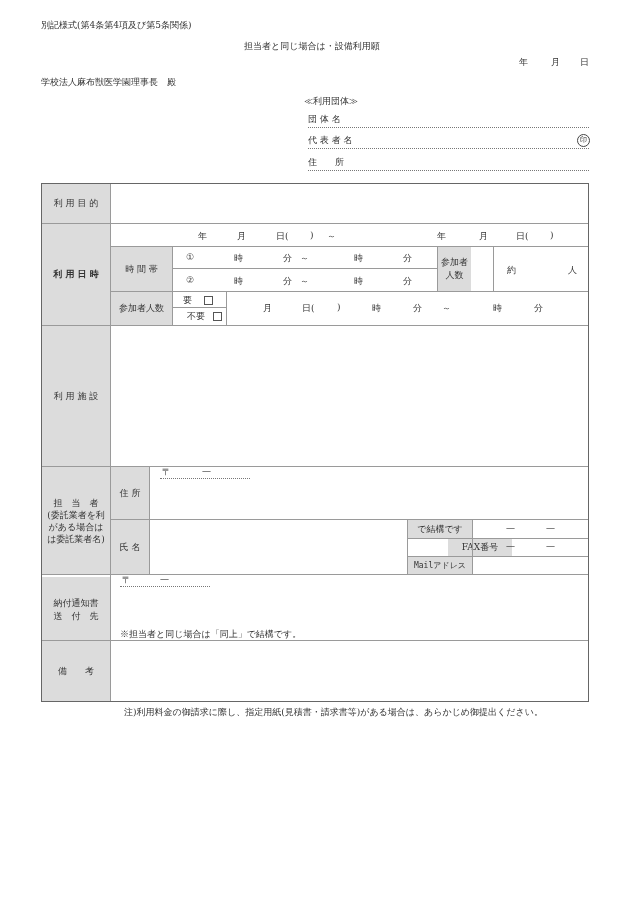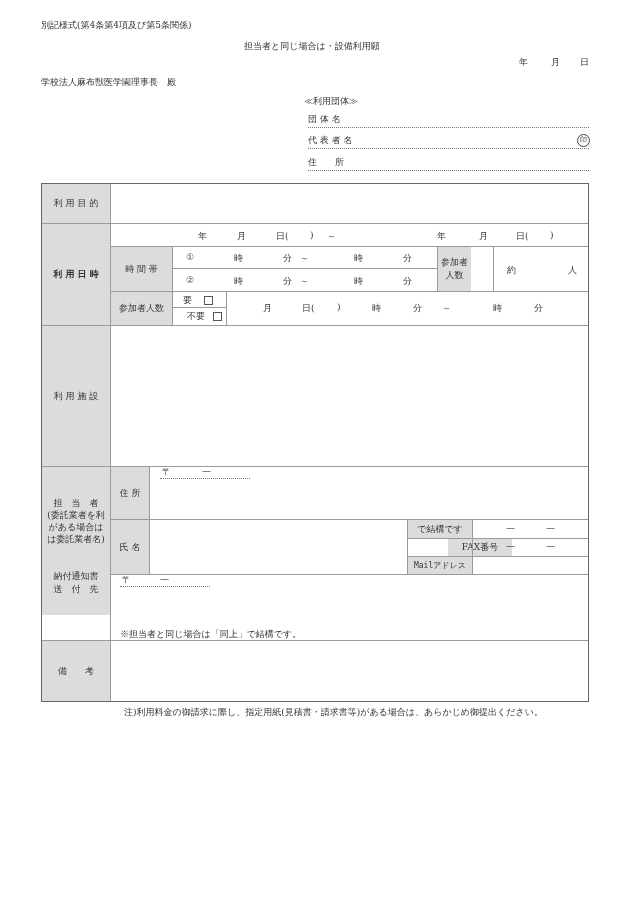--- a/index.html
+++ b/index.html
@@ -149,21 +149,21 @@
   <span class="txt" style="left:33px;top:3px;">—</span>
   <span class="txt" style="left:73px;top:3px;">—</span>
 </div>
 <div class="cell" style="left:473px;top:539px;width:115px;height:17px;">
   <span class="txt" style="left:33px;top:2px;">—</span>
   <span class="txt" style="left:73px;top:2px;">—</span>
 </div>
 <div class="cell" style="left:473px;top:557px;width:115px;height:17px;"></div>
 <div class="hline" style="left:42px;top:574px;width:546px;"></div>
 
-<div class="cell lab" style="left:42px;top:550px;width:68px;height:65px;flex-direction:column;line-height:13px;">
+<div class="cell lab" style="left:42px;top:577px;width:68px;height:65px;flex-direction:column;line-height:13px;">
   <span>納付通知書</span>
   <span>送　付　先</span>
 </div>
 <div class="txt" style="left:122px;top:574px;">〒</div>
 <div class="txt" style="left:160px;top:574px;">—</div>
 <div class="dot" style="left:120px;top:586px;width:90px;"></div>
 <div class="cell" style="left:111px;top:588px;width:477px;height:36px;"></div>
 <div class="txt" style="left:120px;top:628px;">※担当者と同じ場合は「同上」で結構です。</div>
 <div class="hline" style="left:42px;top:640px;width:546px;"></div>
 

